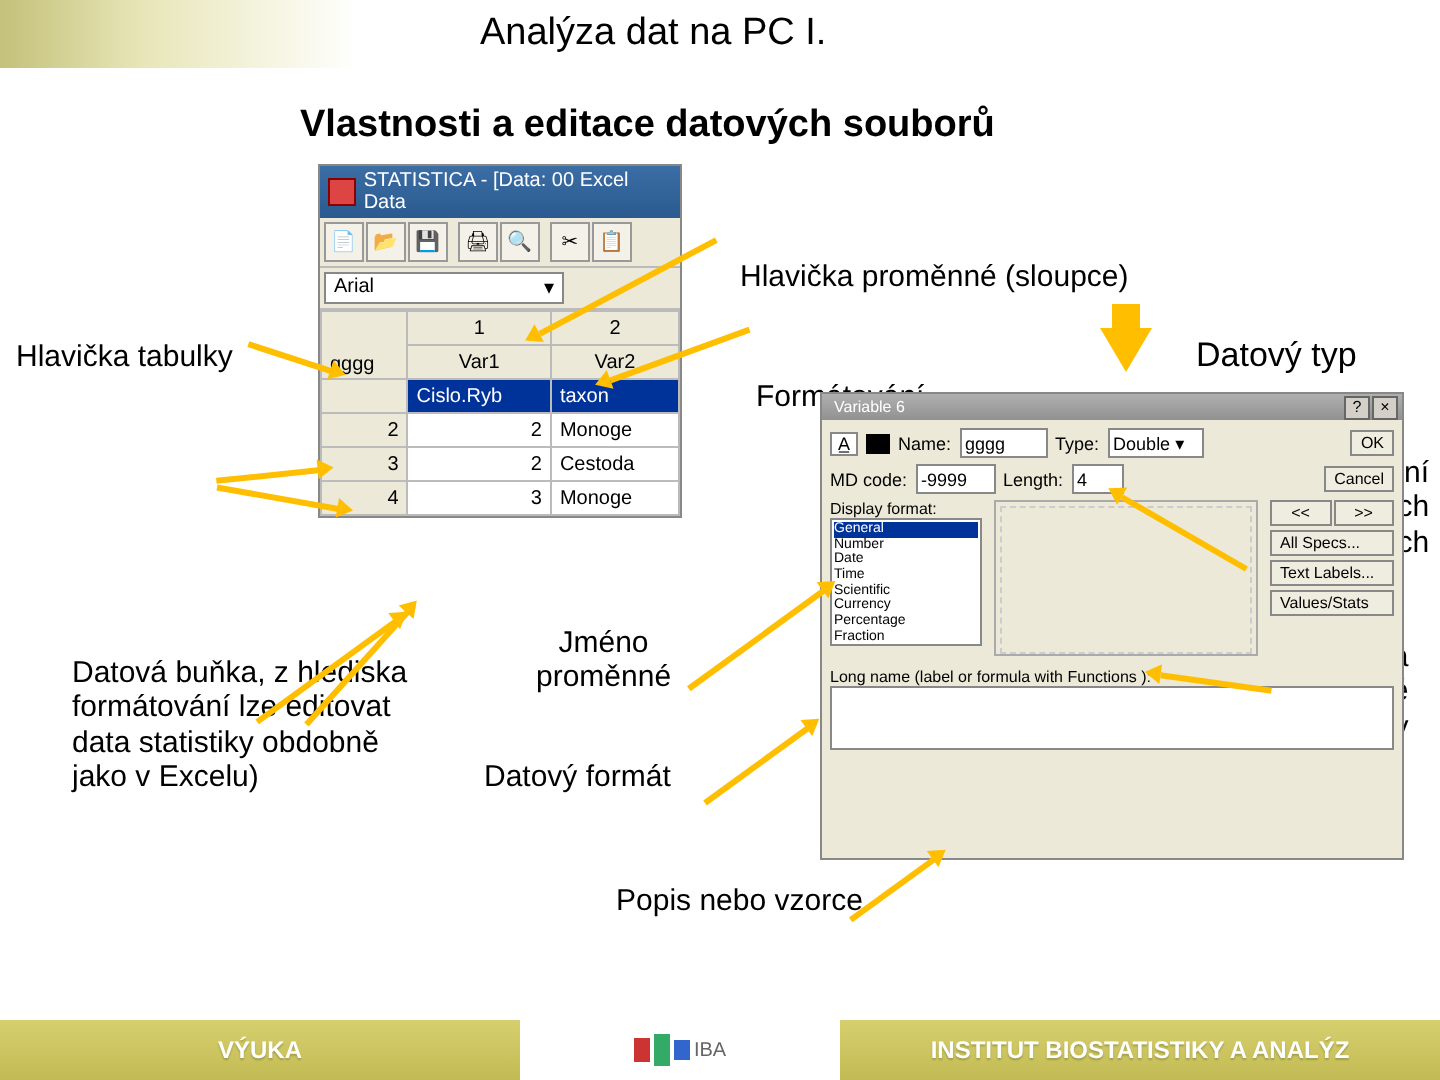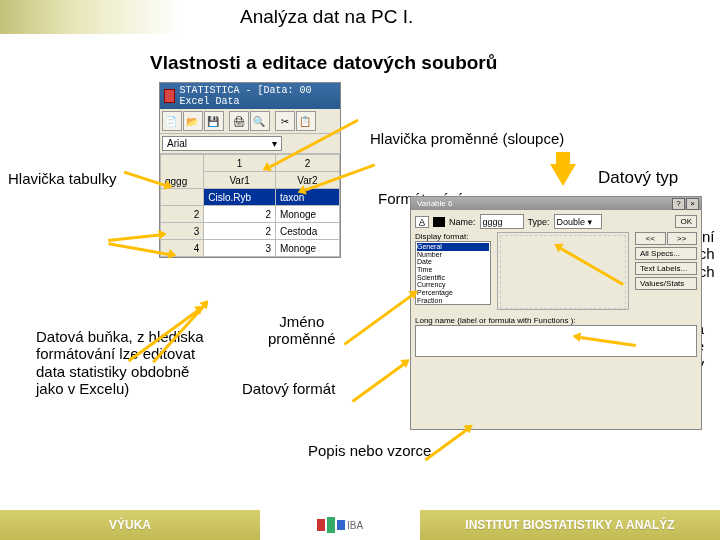--- a/index.html
+++ b/index.html
@@ -47,21 +47,20 @@
     font-size: 11px;
   }
   .app-title {
     background: linear-gradient(#3b6ea5, #2a5a8f);
     color: #fff;
     padding: 2px 4px;
     display: flex;
     align-items: center;
     gap: 4px;
     font-size: 10px;
-    font-family: Liberation Mono, monospace;
   }
   .app-title .ico { width: 12px; height: 12px; background: #d44; border: 1px solid #800; }
   .menu {
     display: flex;
     gap: 2px;
     padding: 1px 4px;
     font-size: 10px;
     border-bottom: 1px solid #bbb;
     align-items: center;
   }
@@ -341,20 +340,27 @@
     </div>
     <div class="dlg-body">
       <div class="dlg-row">
         <span style="border:1px solid #888; background:#fff; padding:0 3px;">A̲</span>
         <span style="width:12px; height:10px; background:#000;"></span>
         <span>Name:</span>
         <span class="inp" style="width:38px;">gggg</span>
         <span>Type:</span>
         <span class="inp" style="width:42px;">Double ▾</span>
         <span class="btn" style="margin-left:auto;">OK</span>
+      </div>
+      <div class="dlg-row">
+        <span>MD code:</span>
+        <span class="inp" style="width:34px;">-9999</span>
+        <span>Length:</span>
+        <span class="inp" style="width:20px;">4</span>
+        <span class="btn" style="margin-left:auto;">Cancel</span>
       </div>
       <div style="display:flex; gap:6px;">
         <div>
           <div style="font-size:8px;">Display format:</div>
           <div class="listbox">
             <div class="hl">General</div>
             <div>Number</div>
             <div>Date</div>
             <div>Time</div>
             <div>Scientific</div>

